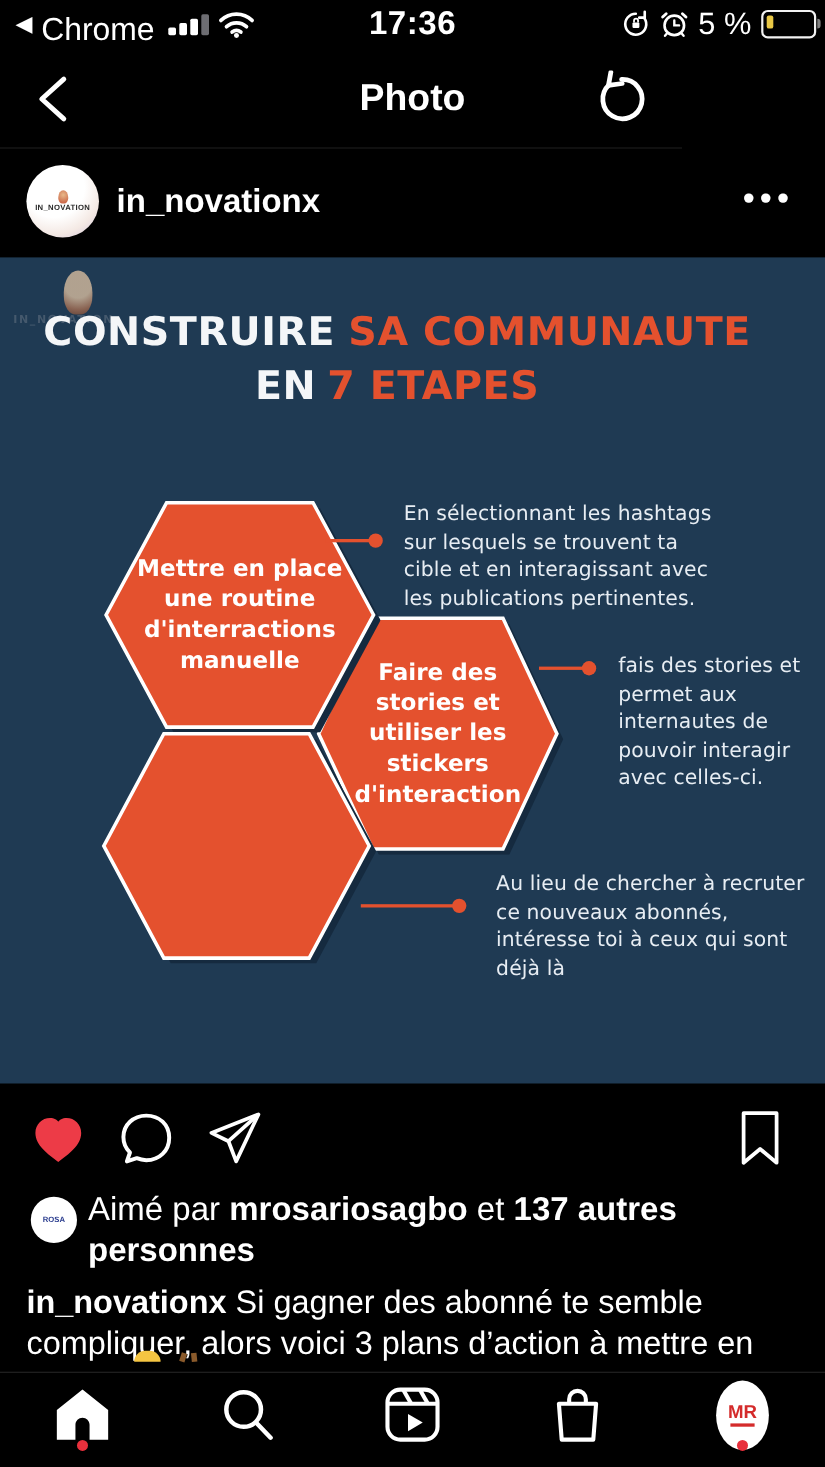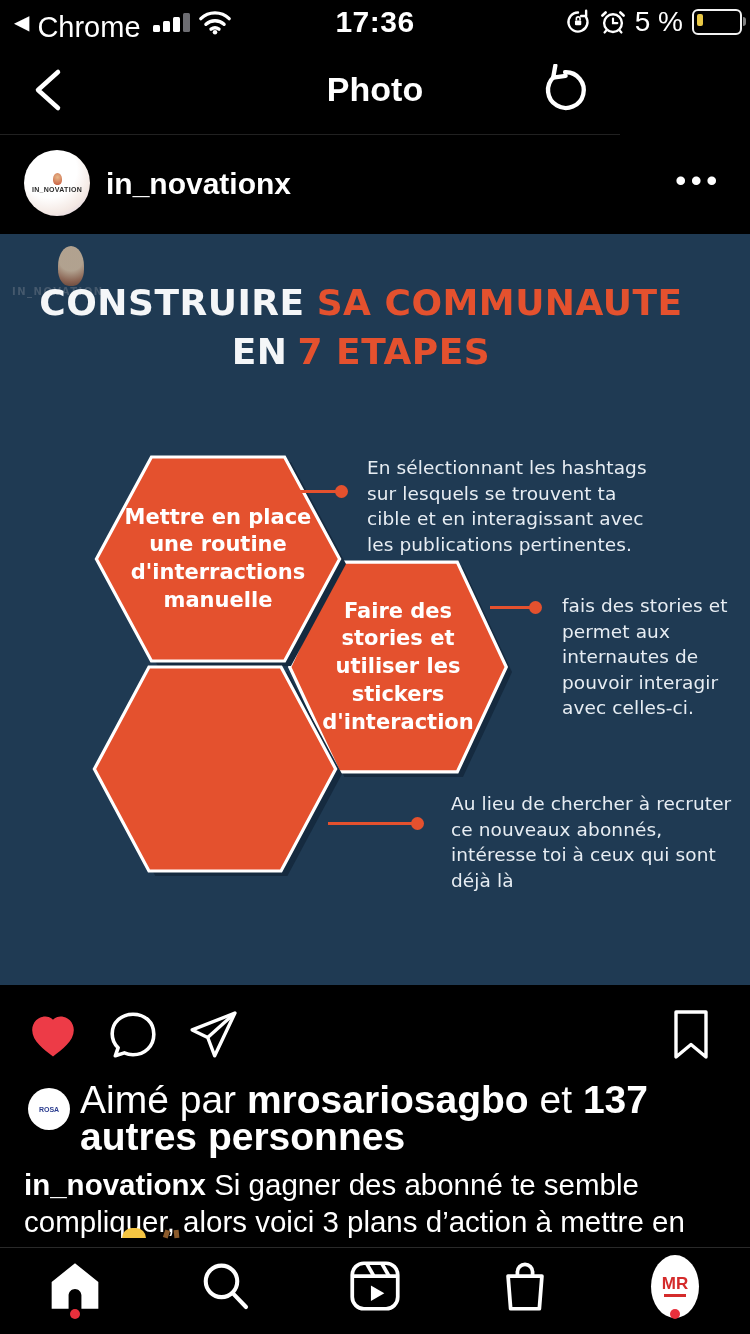--- a/index.html
+++ b/index.html
@@ -93,21 +93,21 @@
   .act.heart{left:26px;}
   .act.comment{left:106px;}
   .act.share{left:186px;}
   .act.save{left:auto;right:40px;width:38px;}
 
   
   .likes{position:absolute;top:1082px;left:0;width:750px;}
   .likes-avatar{position:absolute;left:28px;top:6px;width:42px;height:42px;border-radius:50%;
                 background:#fff;display:flex;align-items:center;justify-content:center;}
   .likes-avatar span{font-size:7px;font-weight:700;color:#2b3d8f;}
-  .likes-text{position:absolute;left:80px;top:0;width:600px;font-size:39px;line-height:36.5px;}
+  .likes-text{position:absolute;left:80px;top:0;width:600px;font-size:30px;line-height:36.5px;}
   .likes-text .b{font-weight:700;}
 
   
   .caption{position:absolute;top:1166px;left:24px;width:702px;height:78px;overflow:hidden;
            font-size:29.5px;line-height:37px;}
   .caption .b{font-weight:700;}
   .emoji-sliver{position:absolute;top:1228px;left:122px;width:24px;height:10px;
                 border-radius:12px 12px 0 0;background:#f5c542;overflow:hidden;}
   .emoji-sliver2{position:absolute;top:1230px;left:164px;width:5px;height:8px;background:#8a5a2b;
                  transform:rotate(18deg);}

